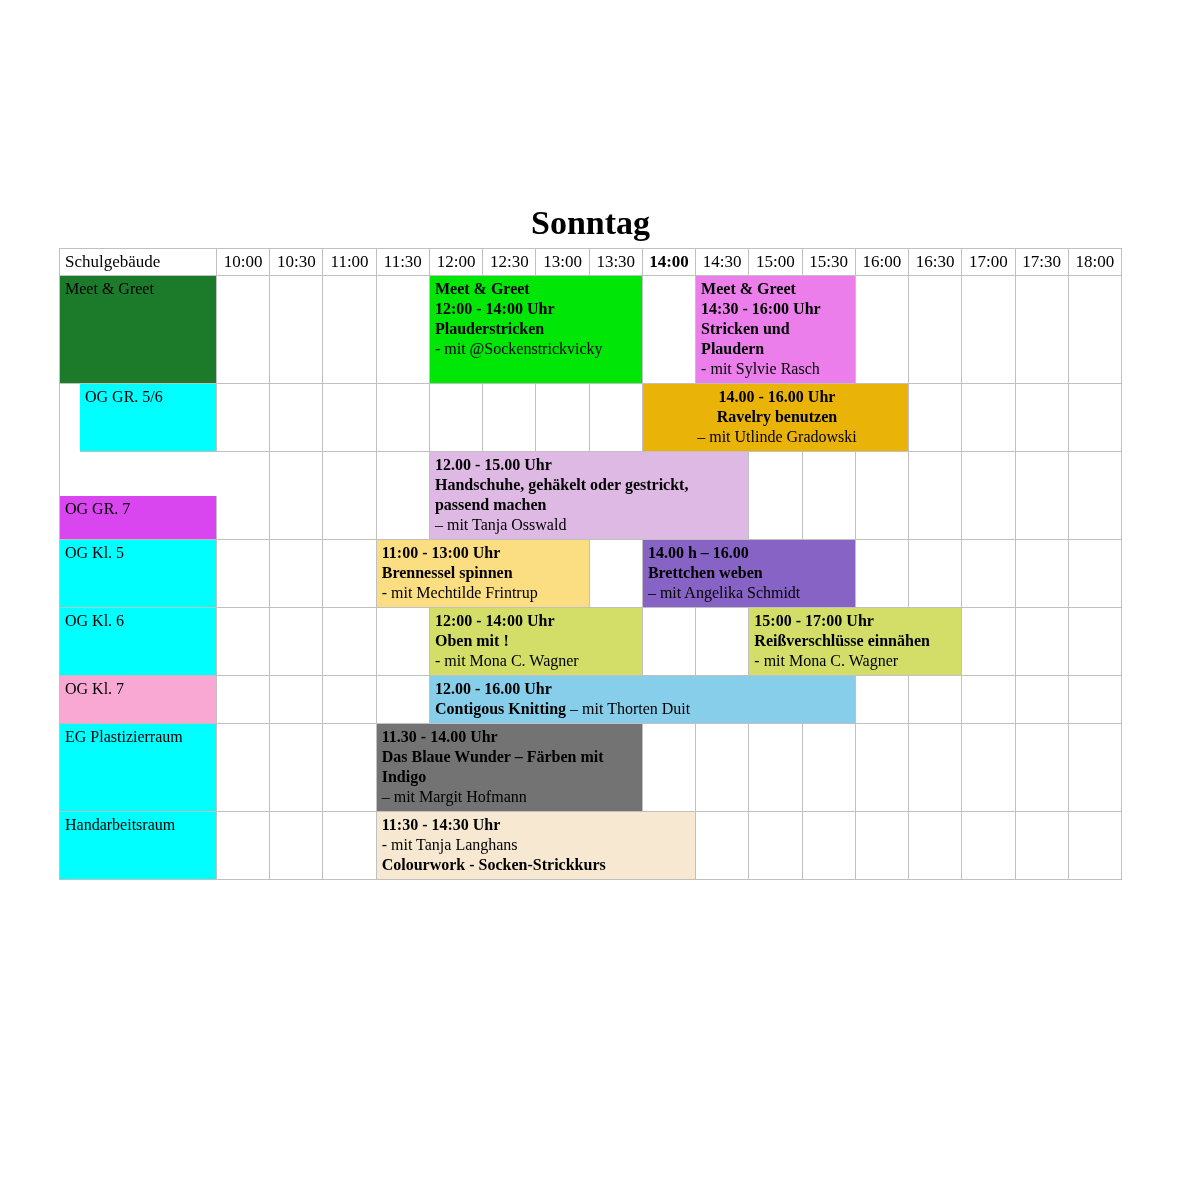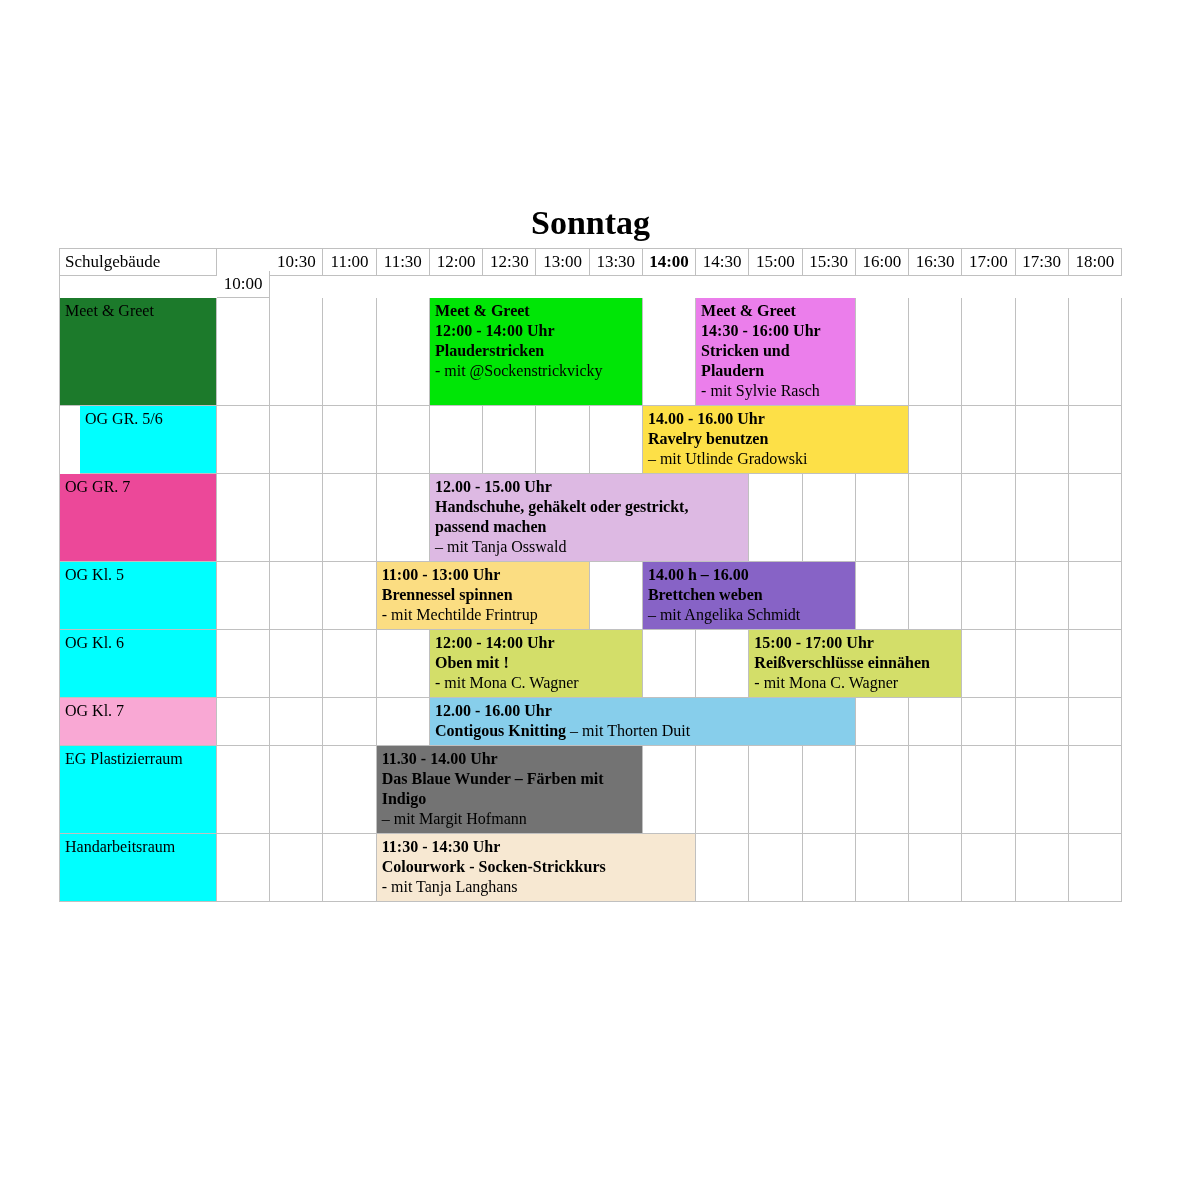--- a/index.html
+++ b/index.html
@@ -69,21 +69,21 @@
   .eline { white-space: normal; }
   .b { font-weight: bold; }
 </style>
 </head>
 <body>
 
 <div class="page">
   <div class="title">Sonntag</div>
   <div class="grid" id="grid">
     <div class="hcell corner" style="grid-row:1; grid-column:1;">Schulgebäude</div>
-  <div class="hcell" style="grid-area: 1 / 2; margin-top: 22px;">10:00</div>
+  <div class="hcell" style="grid-area: 1 / 2;">10:00</div>
       <div class="hcell" style="grid-area: 1 / 3;">10:30</div>
       <div class="hcell" style="grid-area: 1 / 4;">11:00</div>
       <div class="hcell" style="grid-area: 1 / 5;">11:30</div>
       <div class="hcell" style="grid-area: 1 / 6;">12:00</div>
       <div class="hcell" style="grid-area: 1 / 7;">12:30</div>
       <div class="hcell" style="grid-area: 1 / 8;">13:00</div>
       <div class="hcell" style="grid-area: 1 / 9; text-align: center;">13:30</div>
       <div class="hcell" style="grid-area: 1 / 10; font-weight: bold;">14:00</div>
       <div class="hcell" style="grid-area: 1 / 11;">14:30</div>
       <div class="hcell" style="grid-area: 1 / 12;">15:00</div>
@@ -134,26 +134,26 @@
       <div class="cell" style="grid-area: 3 / 9;"></div>
       <div class="cell" style="grid-area: 3 / 10;"></div>
       <div class="cell" style="grid-area: 3 / 11;"></div>
       <div class="cell" style="grid-area: 3 / 12;"></div>
       <div class="cell" style="grid-area: 3 / 13;"></div>
       <div class="cell" style="grid-area: 3 / 14;"></div>
       <div class="cell" style="grid-area: 3 / 15;"></div>
       <div class="cell" style="grid-area: 3 / 16;"></div>
       <div class="cell" style="grid-area: 3 / 17;"></div>
       <div class="cell" style="grid-area: 3 / 18;"></div>
-      <div class="event" style="background: #fde047; grid-area: 3 / 10 / auto / span 5;">
+      <div class="event" style="background: #eab308; grid-area: 3 / 10 / auto / span 5; text-align: center;">
         <div class="eline"><span class="b">14.00 - 16.00 Uhr</span></div>
         <div class="eline"><span class="b">Ravelry benutzen</span></div>
         <div class="eline"><span>– mit Utlinde Gradowski</span></div>
       </div>
-      <div class="lcell" style="background: #ec4899; grid-area: 4 / 1;">OG GR. 7</div>
+      <div class="lcell" style="background: #d946ef; grid-area: 4 / 1; margin-top: 44px;">OG GR. 7</div>
       <div class="cell" style="grid-area: 4 / 2;"></div>
       <div class="cell" style="grid-area: 4 / 3;"></div>
       <div class="cell" style="grid-area: 4 / 4;"></div>
       <div class="cell" style="grid-area: 4 / 5;"></div>
       <div class="cell" style="grid-area: 4 / 6;"></div>
       <div class="cell" style="grid-area: 4 / 7;"></div>
       <div class="cell" style="grid-area: 4 / 8;"></div>
       <div class="cell" style="grid-area: 4 / 9;"></div>
       <div class="cell" style="grid-area: 4 / 10;"></div>
       <div class="cell" style="grid-area: 4 / 11;"></div>
@@ -283,17 +283,17 @@
       <div class="cell" style="grid-area: 9 / 11;"></div>
       <div class="cell" style="grid-area: 9 / 12;"></div>
       <div class="cell" style="grid-area: 9 / 13;"></div>
       <div class="cell" style="grid-area: 9 / 14;"></div>
       <div class="cell" style="grid-area: 9 / 15;"></div>
       <div class="cell" style="grid-area: 9 / 16;"></div>
       <div class="cell" style="grid-area: 9 / 17;"></div>
       <div class="cell" style="grid-area: 9 / 18;"></div>
       <div class="event" style="background: rgb(247, 232, 210); grid-area: 9 / 5 / auto / span 6;">
         <div class="eline"><span class="b">11:30 - 14:30 Uhr</span></div>
+        <div class="eline"><span>- mit Tanja Langhans</span></div>
         <div class="eline"><span class="b">Colourwork - Socken-Strickkurs</span></div>
-        <div class="eline"><span>- mit Tanja Langhans</span></div>
       </div>
     </div>
 </div>
 
 </body></html>

